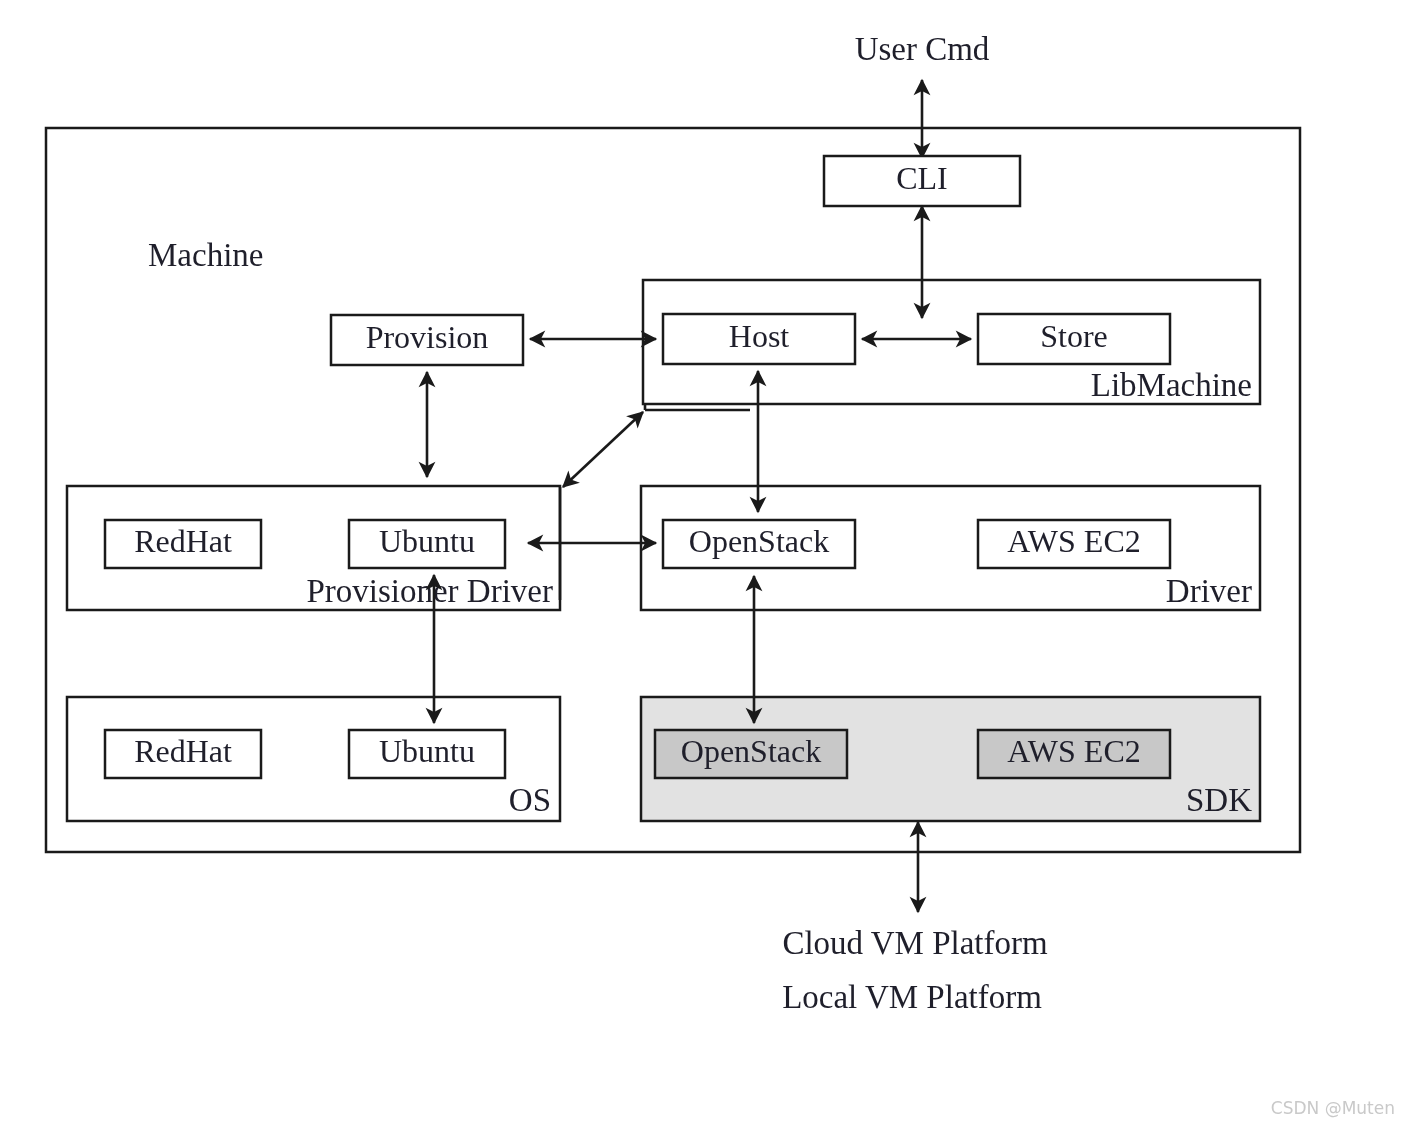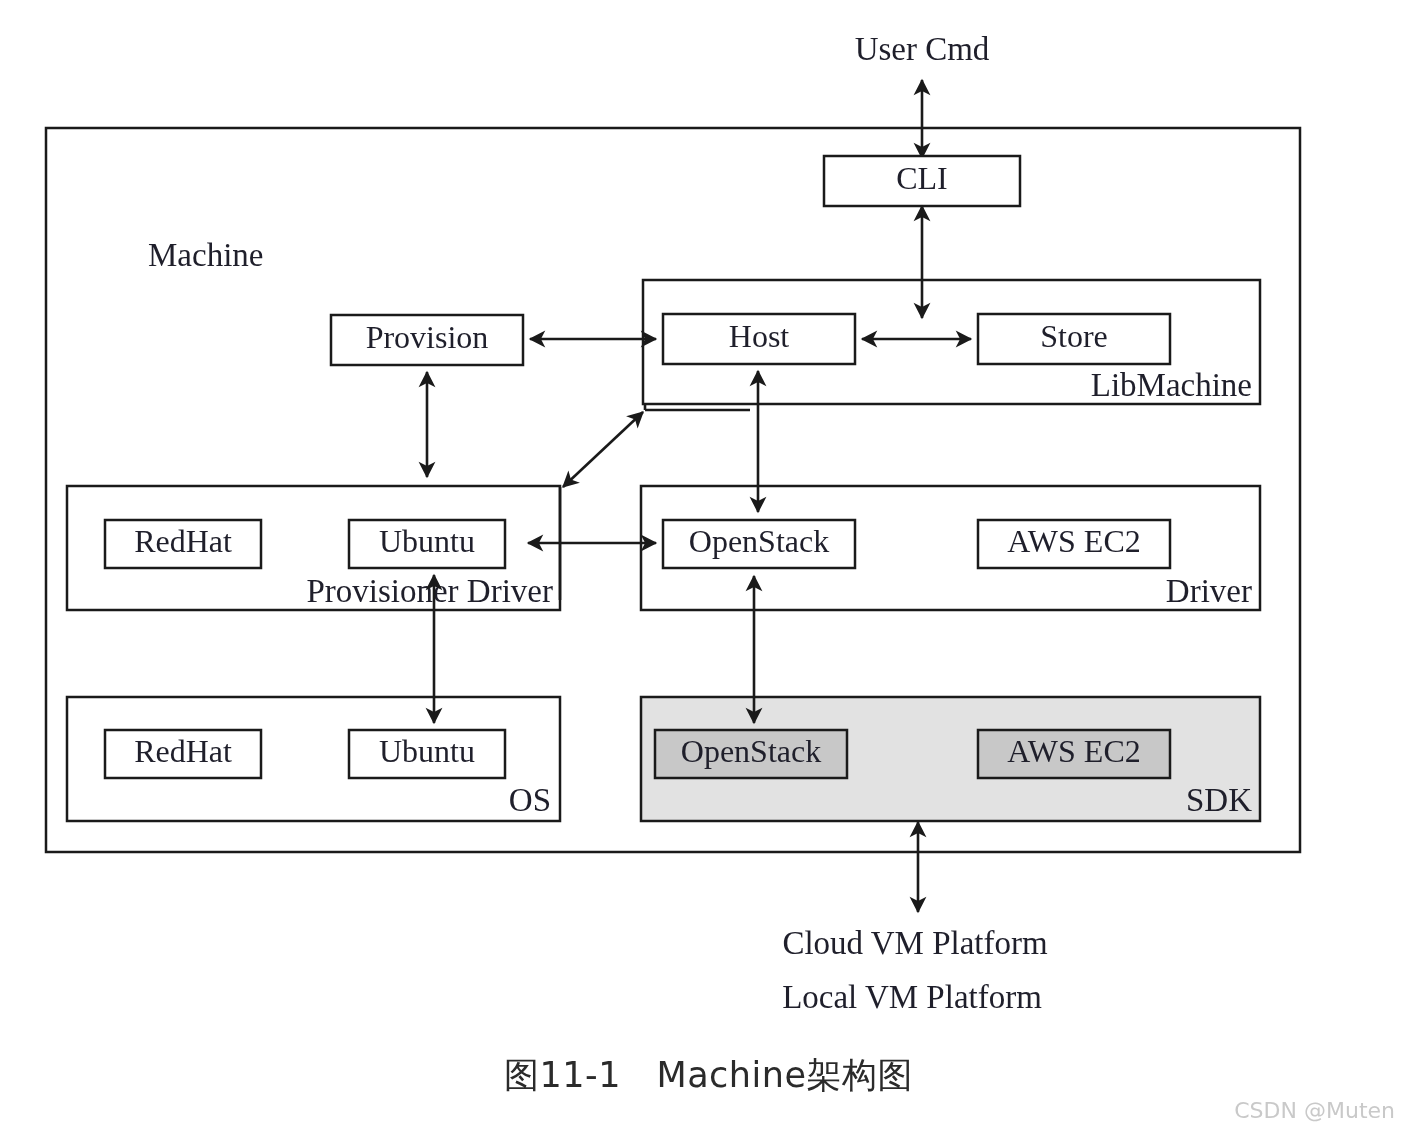--- a/index.html
+++ b/index.html
@@ -83,21 +83,21 @@
     font-family: "DejaVu Sans", "Liberation Sans", sans-serif;
     font-size: 35px;
     color: #2b2b2b;
     letter-spacing: 0.5px;
   }
   .watermark {
     position: absolute;
     right: 22px;
     top: 1098px;
     font-family: "DejaVu Sans", "Liberation Sans", sans-serif;
-    font-size: 22px;
+    font-size: 17px;
     color: #c9c9c9;
   }
 </style>
 </head>
 <body>
 
 <div id="page">
 
   <svg id="diagram" viewBox="0 0 1417 1131">
     <defs>
@@ -187,17 +187,16 @@
     <text class="lbl lbl-box" x="1074" y="755">AWS EC2</text>
 
     <line class="edge" x1="754" y1="576" x2="754" y2="723" marker-start="url(#arrHead)" marker-end="url(#arrHead)"></line>
 
     <line class="edge" x1="918" y1="822" x2="918" y2="912" marker-start="url(#arrHead)" marker-end="url(#arrHead)"></line>
 
     <text class="lbl lbl-free" x="915" y="946">Cloud VM Platform</text>
     <text class="lbl lbl-free" x="912" y="1000">Local VM Platform</text>
   </svg>
 
-  <div class="caption">图11-1　Machine架构图</div>
 
   <div class="watermark">CSDN @Muten</div>
 
 </div>
 
 </body></html>

